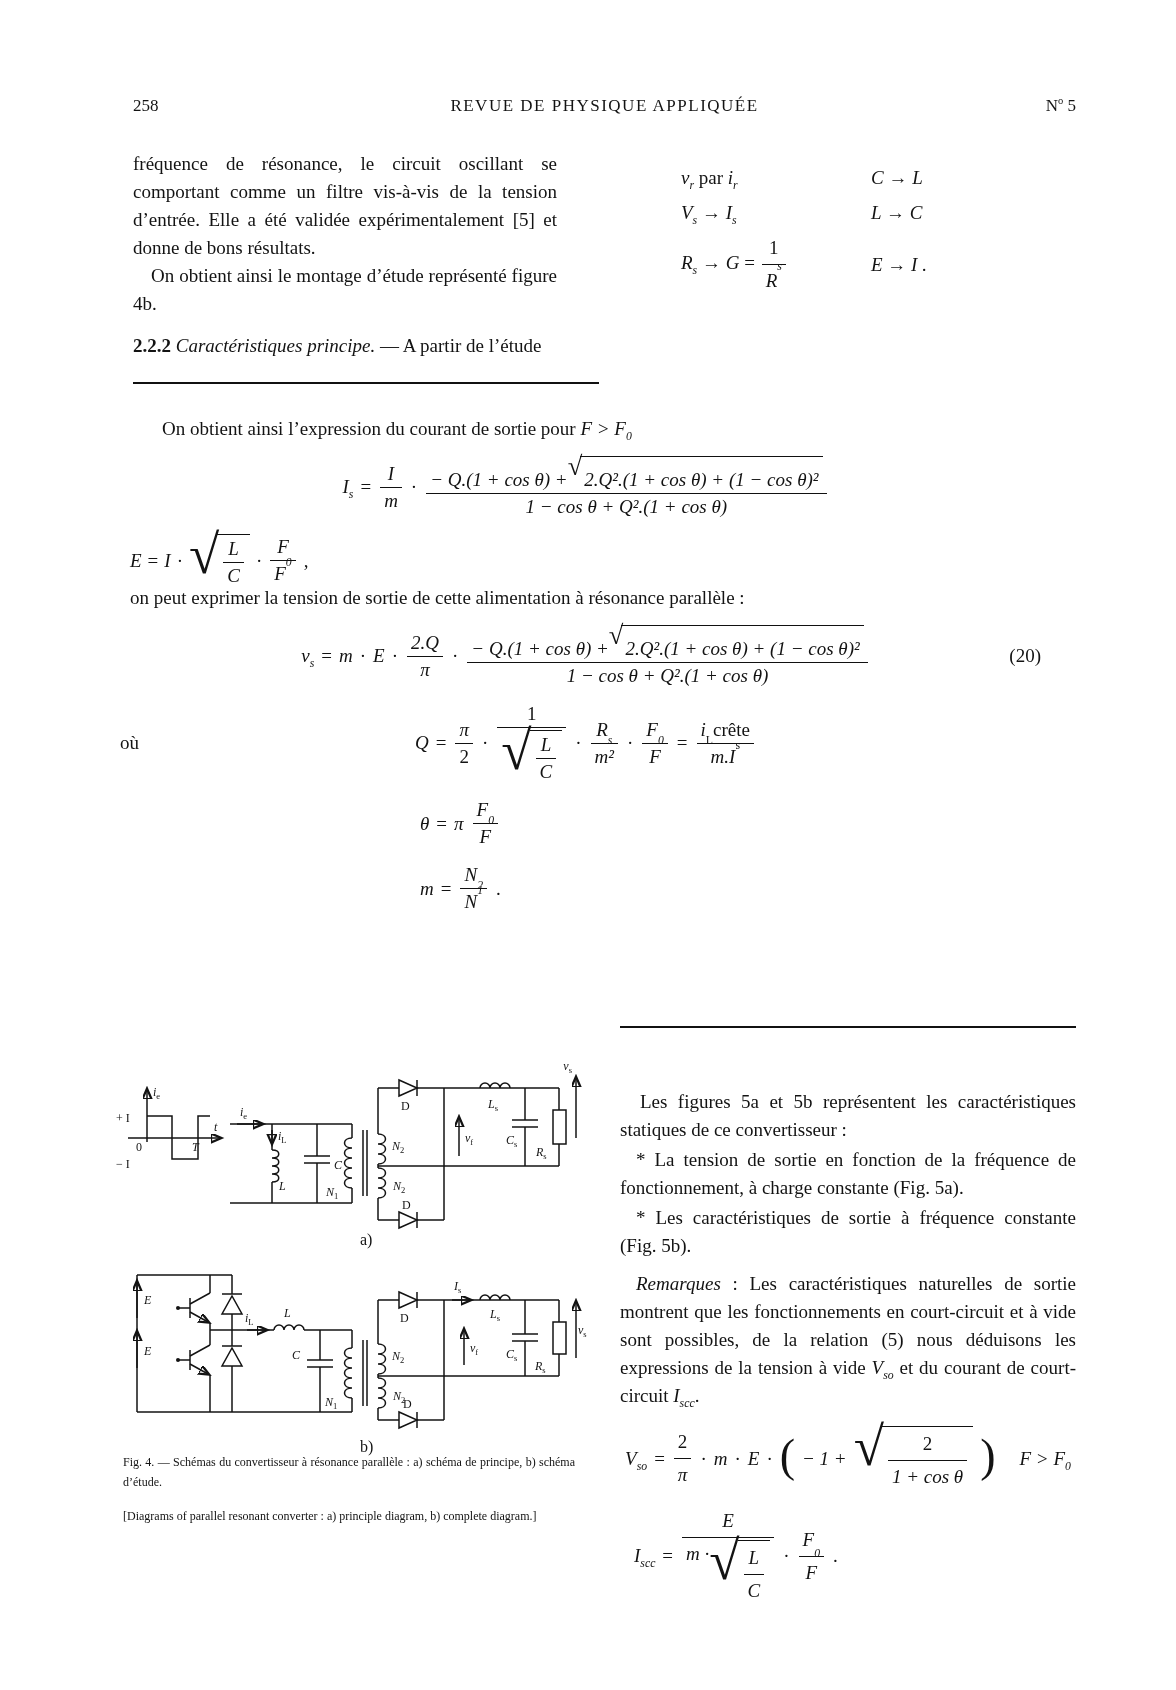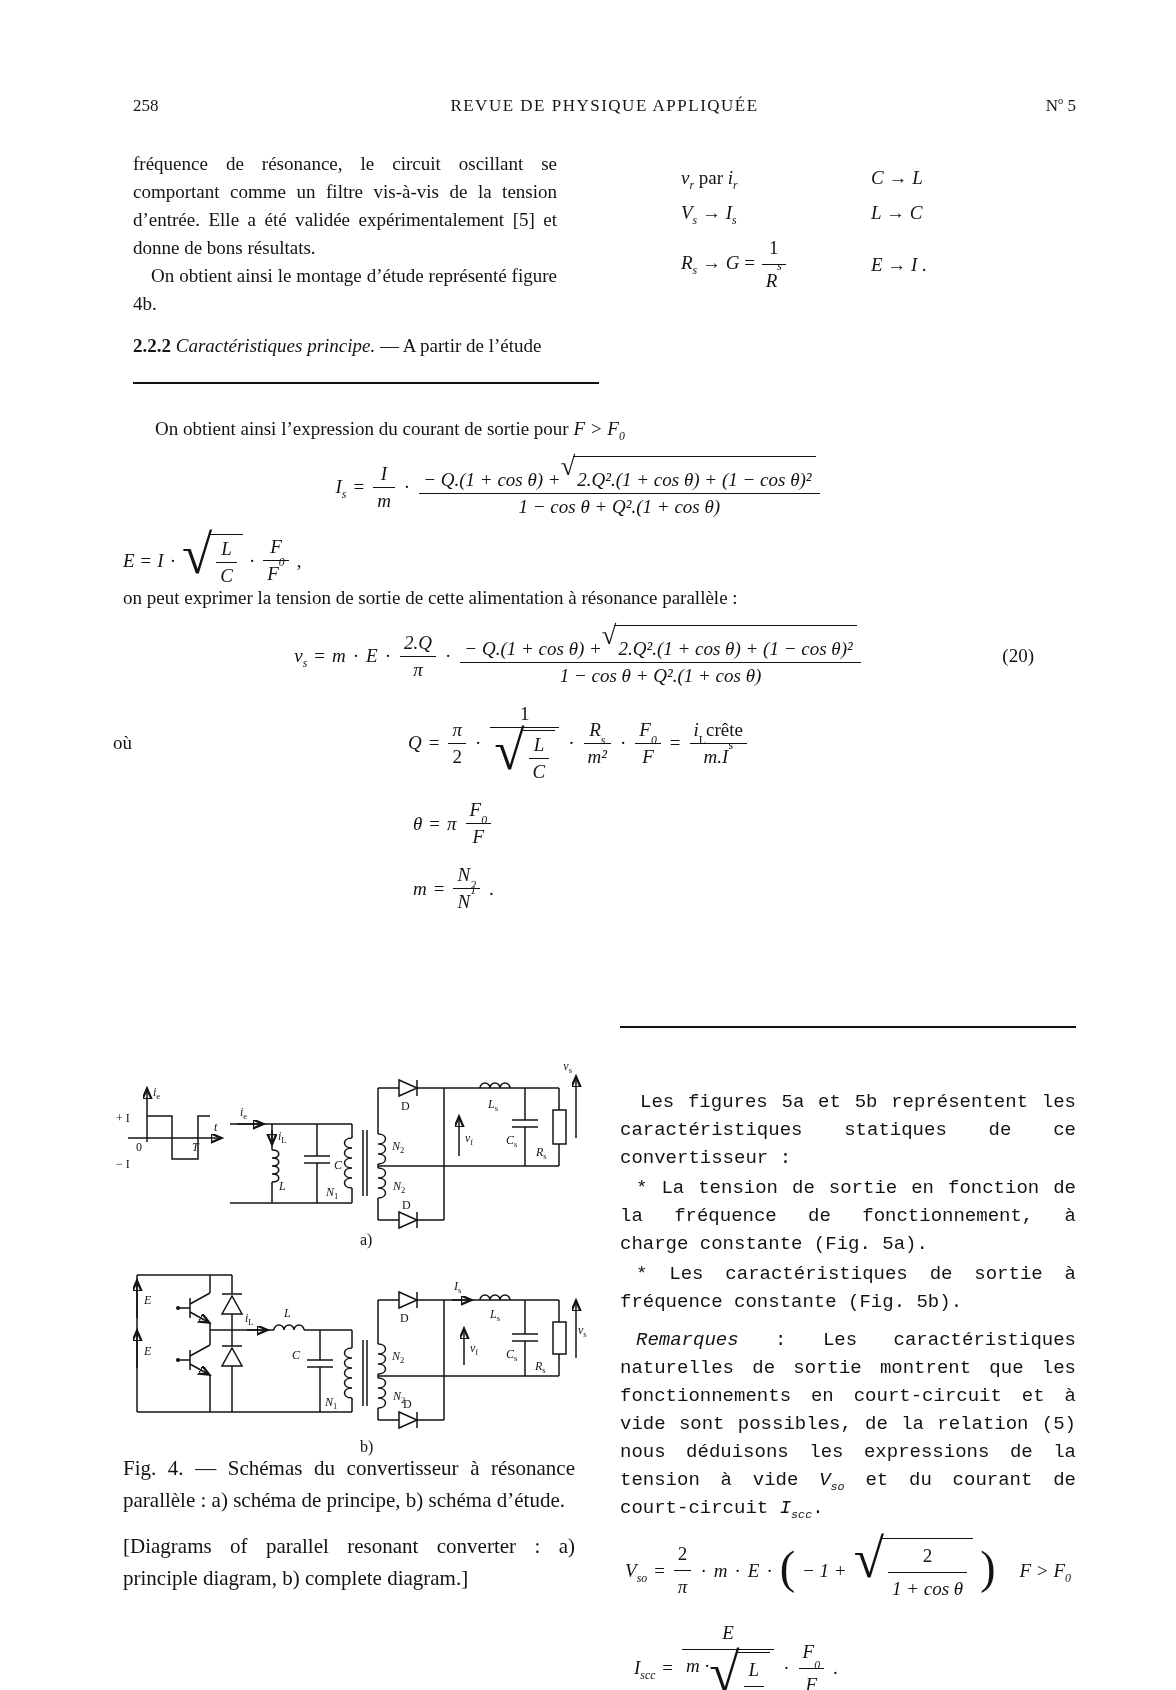--- a/index.html
+++ b/index.html
@@ -26,21 +26,21 @@
   .sec-num{font-weight:bold;}
 
   .subs{margin-top:14px;margin-left:104px;font-size:19px;}
   .subs-row{display:grid;grid-template-columns:190px auto;align-items:center;margin:7px 0;}
 
   .rule{position:absolute;background:#111;}
   .rule-left{top:382px;left:133px;width:466px;height:2px;}
   .rule-right{top:1026px;left:620px;width:456px;height:2px;}
 
   
-  .mid{position:absolute;left:123px;top:418px;width:911px;font-size:19px;}
+  .mid{position:absolute;left:130px;top:418px;width:911px;font-size:19px;}
   .intro{margin-left:32px;}
   .eq-line{display:flex;justify-content:center;align-items:center;gap:7px;margin:16px 0;}
   .eq-wrap{position:relative;}
   .eq-tag{position:absolute;right:0;top:50%;transform:translateY(-50%);}
   .frac{display:inline-flex;flex-direction:column;align-items:center;vertical-align:middle;margin:0 2px;}
   .frac>.fn{padding:0 4px 2px;display:inline-flex;align-items:flex-end;white-space:nowrap;}
   .frac>.fd{border-top:1.7px solid #111;padding:2px 4px 0;white-space:nowrap;display:inline-flex;align-items:flex-start;justify-content:center;align-self:stretch;}
   .sqrt{display:inline-flex;align-items:flex-start;white-space:nowrap;}
   .sqrt>.rad{font-size:1.4em;line-height:1;transform:translateY(-0.1em);margin-right:-2px;}
   .sqrt>.vinc{border-top:1.7px solid #111;padding:12px 4px 0;}
@@ -55,26 +55,26 @@
   .bigp{font-size:46px;line-height:0.8;font-weight:400;transform:translateY(-2px);}
 
   
   .fig-block{position:absolute;left:112px;top:1038px;width:480px;}
   svg text{font-family:"Liberation Serif",serif;font-size:12px;fill:#131313;}
   svg .it{font-style:italic;}
   svg .sub{font-size:8.5px;}
   svg .figlab{font-size:16px;}
   svg line,svg path,svg rect{stroke:#131313;stroke-width:1.5;fill:none;}
   svg .dot{fill:#131313;stroke:none;}
-  .caption{position:absolute;left:123px;top:1452px;width:452px;font-size:21px;line-height:32px;text-align:justify;}
+  .caption{position:absolute;left:123px;top:1452px;width:452px;font-size:12px;line-height:20px;text-align:justify;}
   .caption p{margin:0 0 14px 0;}
 
   
   .bot-right{position:absolute;left:620px;top:1026px;width:456px;font-size:19px;line-height:28px;text-align:justify;}
-  .bot-right p{margin:0;font-family:Liberation Mono, monospace;}
+  .bot-right p{margin:0;}
   .br-p1{margin-top:62px !important;text-indent:20px;}
   .bullet{text-indent:16px;margin-top:2px !important;}
   .remarks{margin-top:10px !important;text-indent:16px;}
   .bot-right .eq-line{font-size:19px;}
 </style>
 </head>
 <body>
 
 <div class="page">
 

